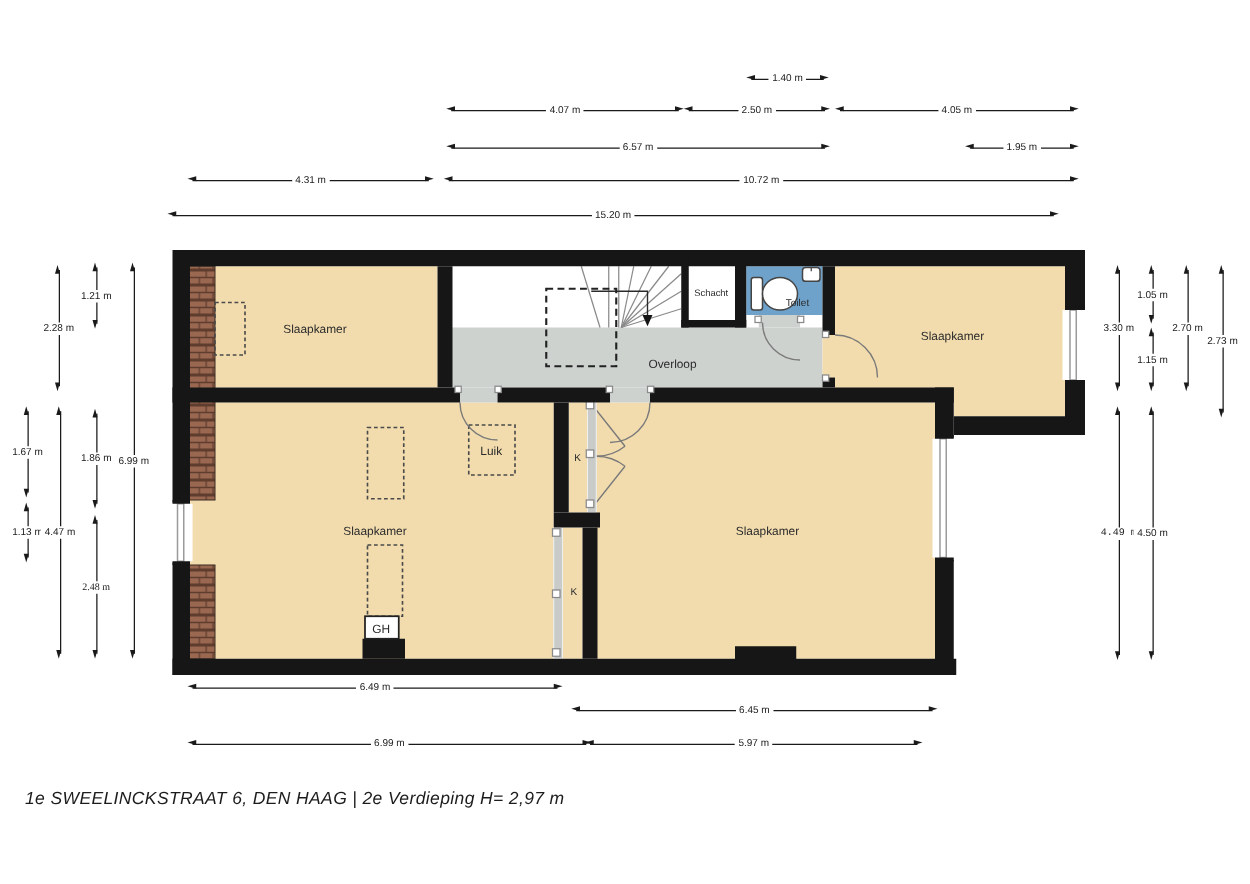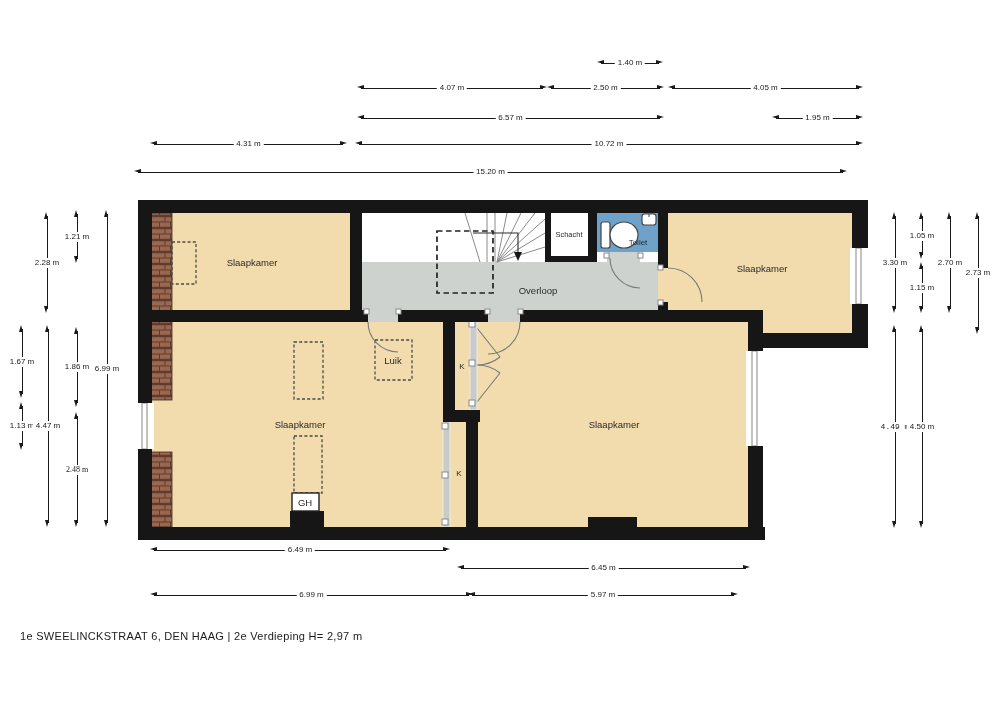--- a/index.html
+++ b/index.html
@@ -24,22 +24,22 @@
   .lbl9{font-size:9.5px;}
   .lbl8{font-size:8px;}
   .lbl75{font-size:7.5px;}
   .mid{text-anchor:middle;}
   
   .dim{position:absolute;}
   .dim .line{position:absolute;background:#1a1a1a;}
   .dim .arr{position:absolute;width:0;height:0;}
   .dim .lbl{position:absolute;background:#fff;color:#1a1a1a;font-size:8px;line-height:1;
             padding:1px 3px;white-space:nowrap;left:50%;top:50%;transform:translate(-50%,-50%);}
-  #plan-title{position:absolute;left:20px;top:630px;font-size:11px;color:#1c1c1c;
-              letter-spacing:.3px;}
+  #plan-title{position:absolute;left:20px;top:630px;font-size:14px;color:#1c1c1c;
+              letter-spacing:.3px;font-style:italic;}
 </style>
 </head>
 <body>
 
 <div id="stage">
 
   <svg id="plan-svg" width="1000" height="707" viewBox="0 0 1000 707">
     <defs>
       <pattern id="brick" width="22" height="12" patternUnits="userSpaceOnUse">
         <rect width="22" height="12" fill="#9a6850"></rect>

